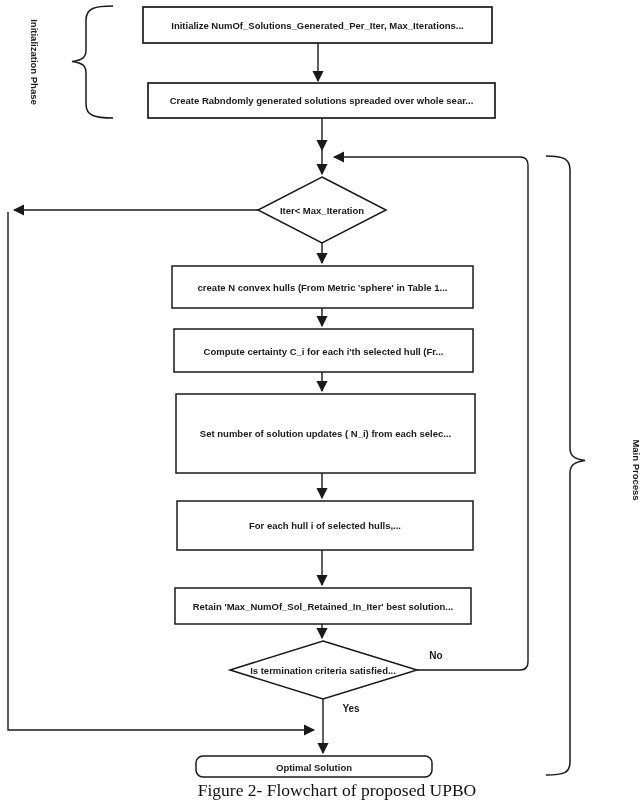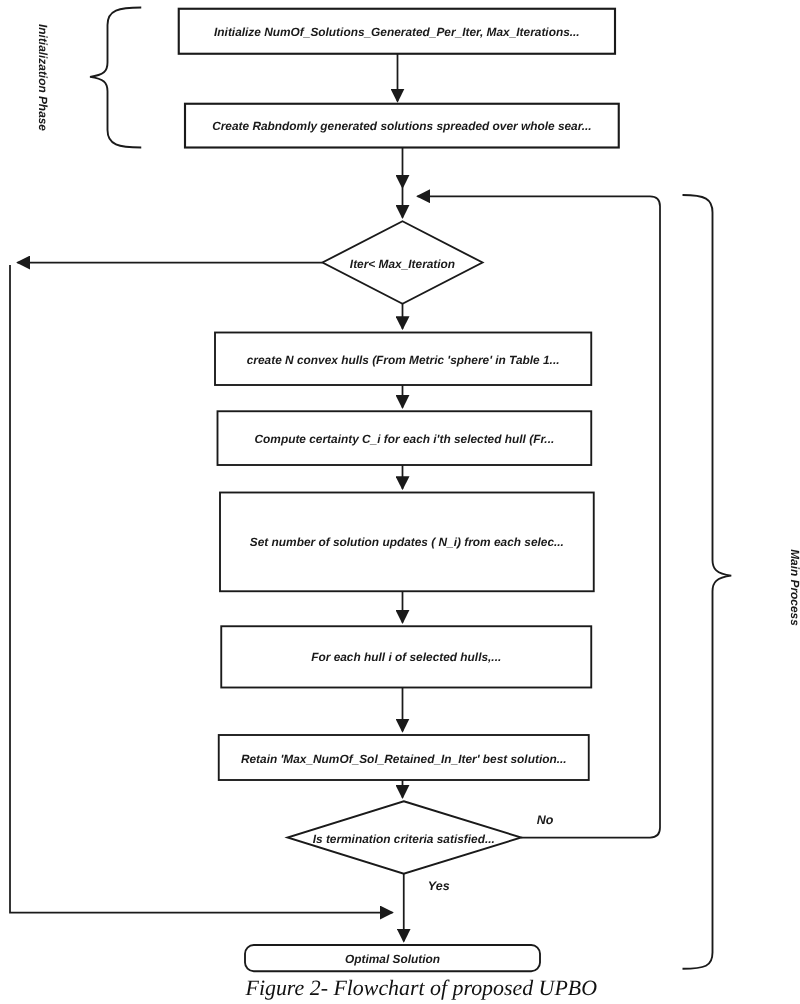--- a/index.html
+++ b/index.html
@@ -1,16 +1,16 @@
 <!DOCTYPE html>
 <html><head>
 <meta charset="utf-8">
 <style>
   html,body{margin:0;padding:0;background:#ffffff;}
-  .page{position:relative;width:640px;height:803px;background:#ffffff;overflow:hidden;font-style:italic;}
+  .page{position:relative;width:640px;height:803px;background:#ffffff;overflow:hidden;}
   svg{display:block;}
   .node-text{font-family:"Liberation Sans",sans-serif;font-size:9.5px;font-weight:600;fill:#1a1a1a;}
   .edge-label{font-family:"Liberation Sans",sans-serif;font-size:10px;font-weight:600;fill:#1a1a1a;}
   .phase-label{font-family:"Liberation Sans",sans-serif;font-size:9.5px;font-weight:600;fill:#1a1a1a;}
   .caption{font-family:"Liberation Serif",serif;font-size:17.5px;fill:#111111;}
   .shape{fill:#ffffff;stroke:#1a1a1a;stroke-width:1.7;}
   .shape-thin{fill:#ffffff;stroke:#1a1a1a;stroke-width:1.5;}
   .edge{fill:none;stroke:#1a1a1a;stroke-width:1.4;}
   .brace{fill:none;stroke:#1a1a1a;stroke-width:1.5;}
 </style>

